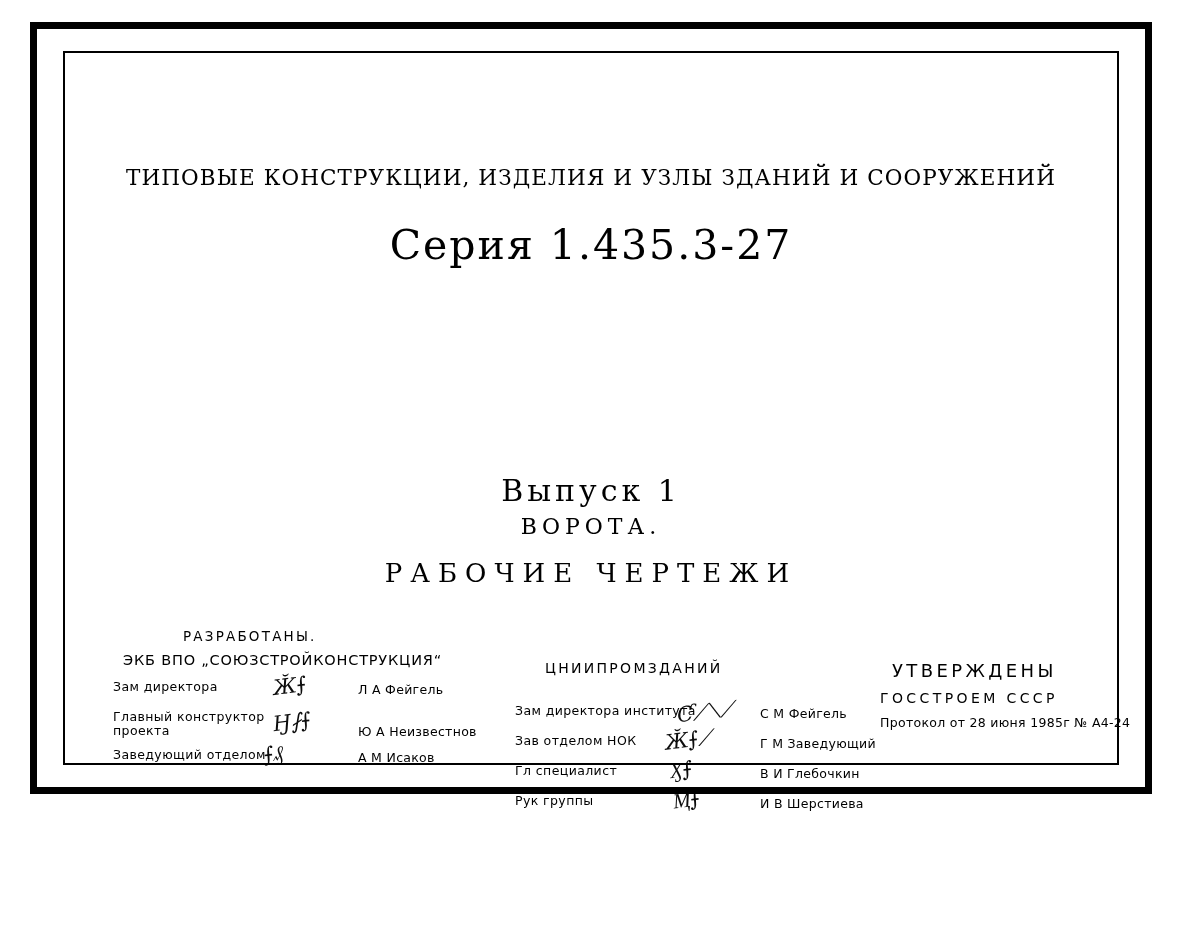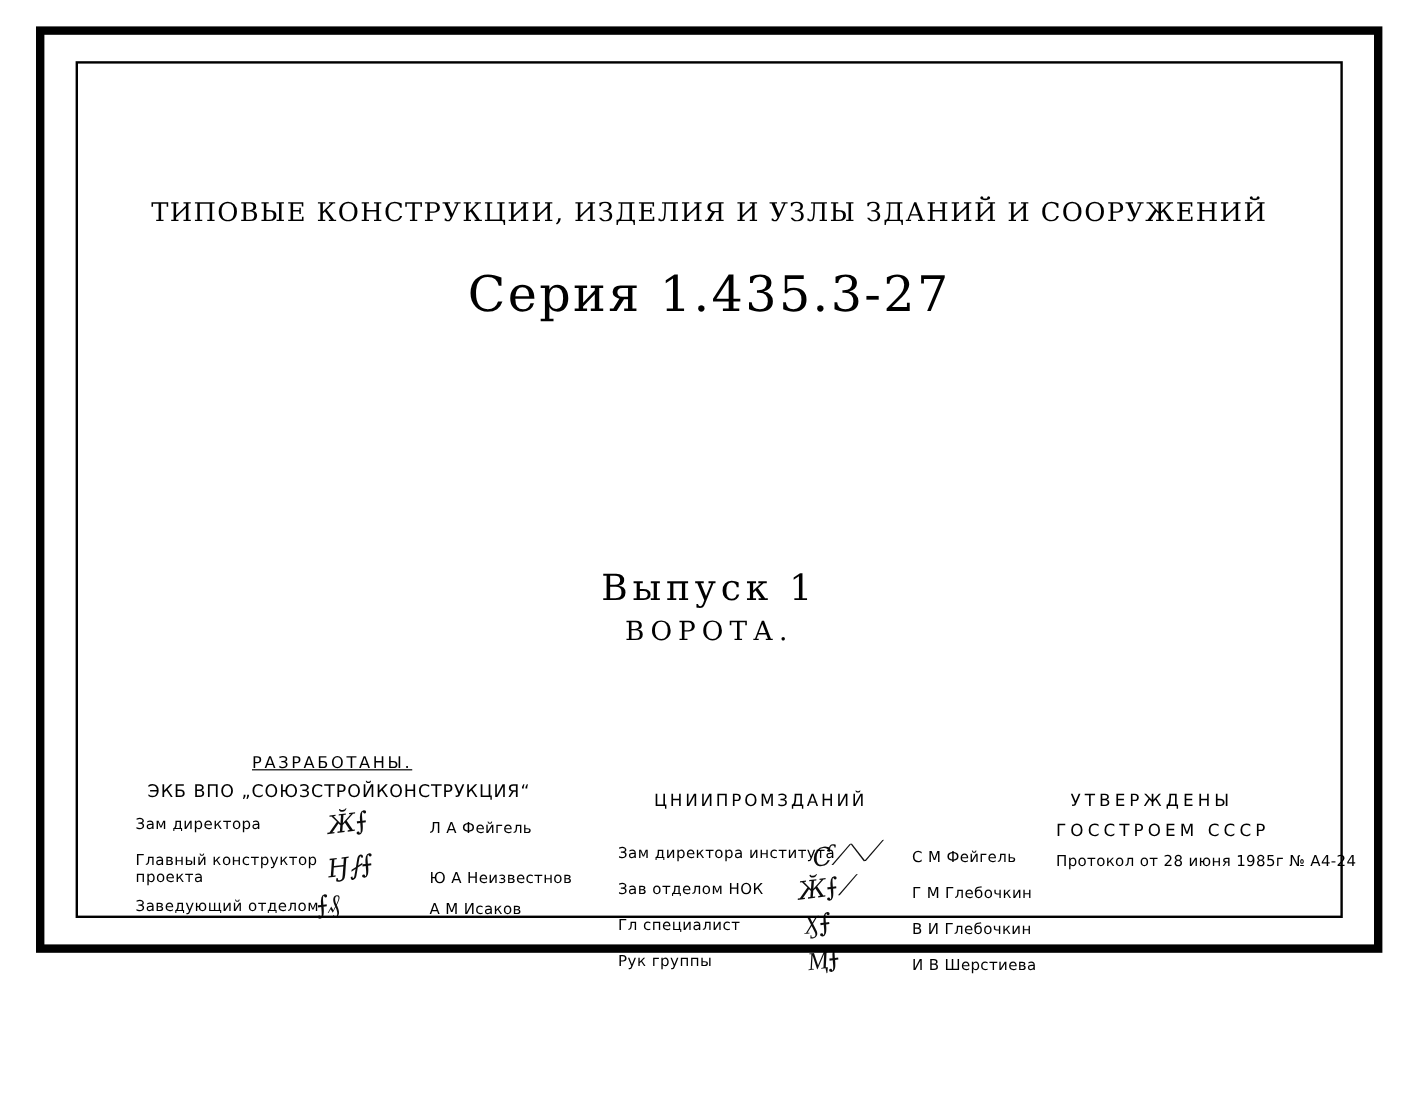--- a/index.html
+++ b/index.html
@@ -135,23 +135,22 @@
     font-size: 13px;
     font-family: "DejaVu Sans", sans-serif;
   }
   .col-left  { left: 48px;  top: 0;  width: 400px; }
   .col-mid   { left: 450px; top: 32px; width: 330px; }
   .col-right { left: 815px; top: 32px; width: 260px; }
 
   .devel-label {
     font-size: 13.5px;
     letter-spacing: 2.2px;
-    margin-left: 97px;
+    margin-left: 70px;
     margin-bottom: 8px;
-    text-decoration: underline;
   }
   .org-name {
     font-size: 14.5px;
     letter-spacing: 0.8px;
     margin-left: 10px;
     margin-bottom: 12px;
     white-space: nowrap;
   }
   .org-name-mid {
     font-size: 14px;
@@ -195,41 +194,42 @@
   .col-left .sig-mark { left: 160px; }
   .col-left .sig-name { left: 245px; }
   
   .col-mid .sig-mark { left: 150px; }
   .col-mid .sig-name { left: 245px; }
 
   .appr-line {
     text-align: left;
     white-space: nowrap;
   }
-  .appr-1 { font-size: 14px; letter-spacing: 3.4px; margin-left: 12px; margin-bottom: 9px;}
+  .appr-1 { font-size: 18px; letter-spacing: 3.4px; margin-left: 12px; margin-bottom: 9px;}
   .appr-2 { font-size: 14px; letter-spacing: 3.4px; margin-bottom: 9px;}
   .appr-3 { font-size: 12.5px; letter-spacing: 0.3px; }
 </style>
 </head>
 <body>
 
 <div class="sheet">
   <div class="inner-frame">
     <div class="content">
 
       <div class="line-top">ТИПОВЫЕ КОНСТРУКЦИИ, ИЗДЕЛИЯ И УЗЛЫ ЗДАНИЙ И СООРУЖЕНИЙ</div>
 
       <div class="series">Серия 1.435.3-27</div>
 
 
       <div class="issue">
         <div class="iss-num">Выпуск 1</div>
         <div class="iss-sub">ВОРОТА.</div>
       </div>
 
+      <div class="working-dwgs">РАБОЧИЕ ЧЕРТЕЖИ</div>
 
       <div class="sig-area">
 
         <div class="col col-left">
           <div class="devel-label">РАЗРАБОТАНЫ.</div>
           <div class="org-name">ЭКБ ВПО „СОЮЗСТРОЙКОНСТРУКЦИЯ“</div>
 
           <div class="sig-row">
             <span class="sig-role">Зам директора</span>
             <span class="sig-mark">Ӂ⨍</span>
@@ -255,21 +255,21 @@
 
           <div class="sig-row">
             <span class="sig-role">Зам директора института</span>
             <span class="sig-mark" style="left:162px;top:-4px;">Ƈ⟋⟍⟋</span>
             <span class="sig-name">С М Фейгель</span>
           </div>
 
           <div class="sig-row">
             <span class="sig-role">Зав отделом НОК</span>
             <span class="sig-mark">Ӂ⨍⟋</span>
-            <span class="sig-name">Г М Глебочкин</span>
+            <span class="sig-name">Г М Заведующий</span>
           </div>
 
           <div class="sig-row">
             <span class="sig-role">Гл специалист</span>
             <span class="sig-mark" style="left:155px;">Ӽ⨍</span>
             <span class="sig-name">В И Глебочкин</span>
           </div>
 
           <div class="sig-row">
             <span class="sig-role">Рук группы</span>

